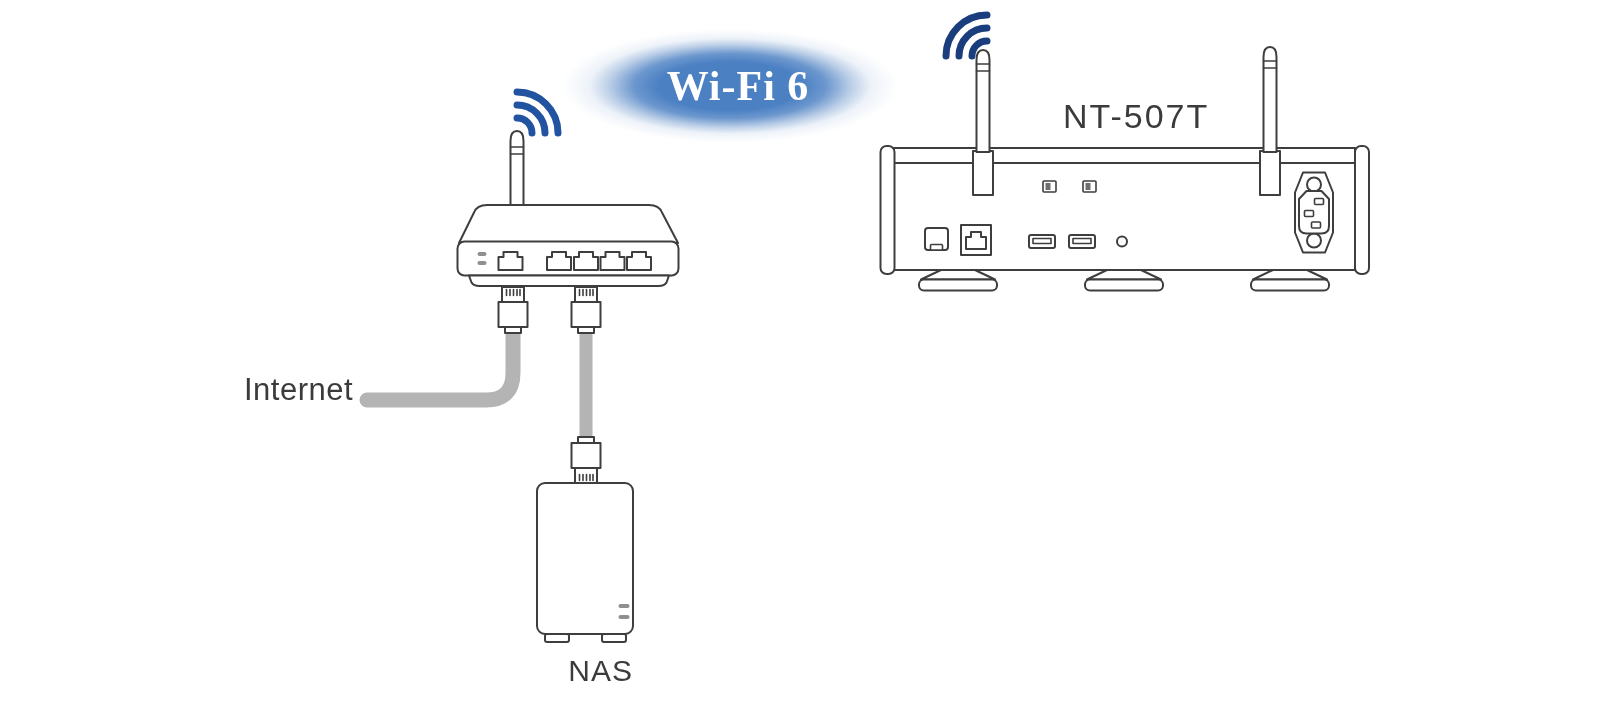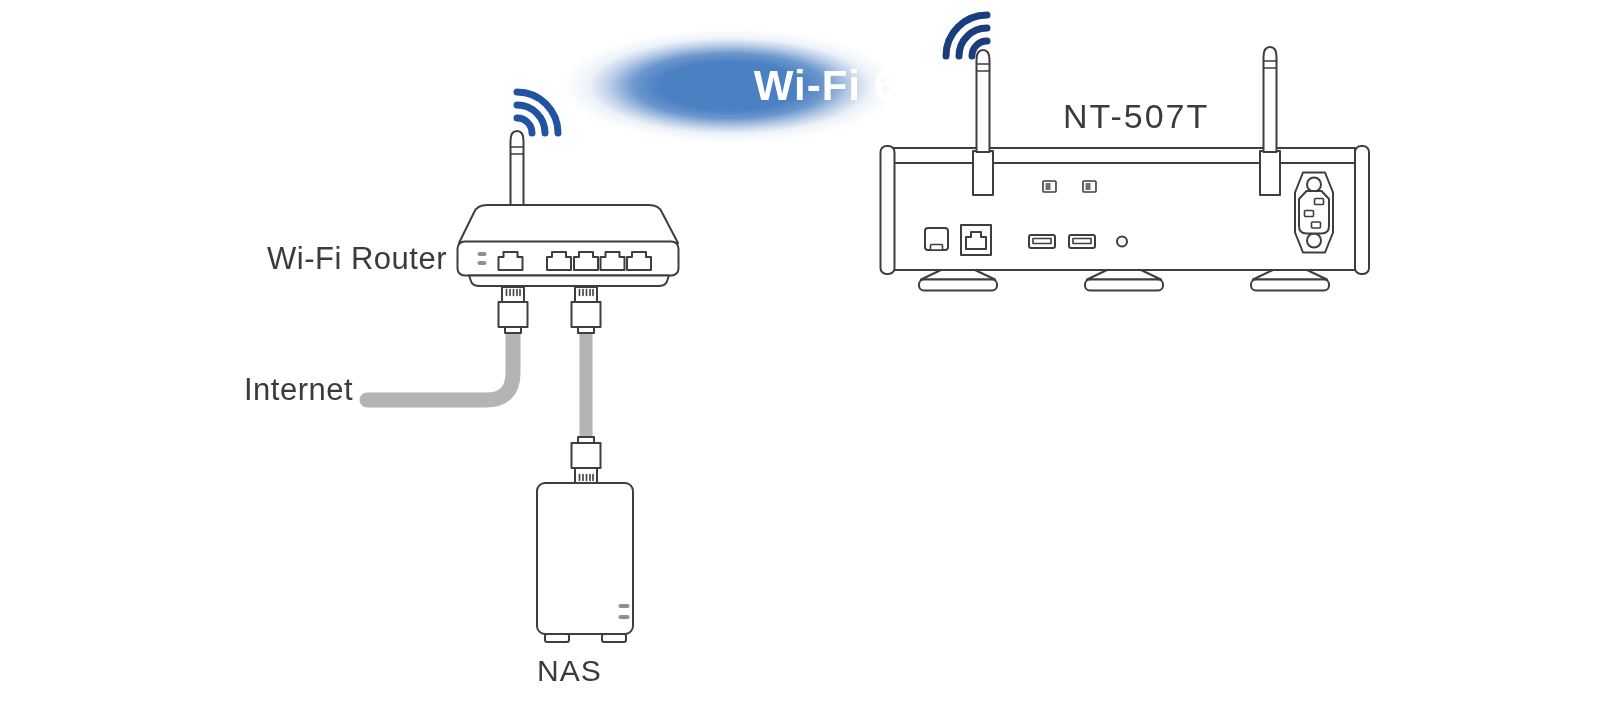--- a/index.html
+++ b/index.html
@@ -15,34 +15,34 @@
   .thin{stroke-width:1.6;}
   .cable{stroke:var(--cable,#B4B4B4);fill:none;stroke-linecap:round;}
   .sigR{stroke:var(--signal-router-blue,#2153A0);stroke-width:7;fill:none;stroke-linecap:round;}
   .sigD{stroke:var(--signal-device-blue,#1A3E7D);stroke-width:7;fill:none;stroke-linecap:round;}
   .led{fill:var(--led-fill,#8F8F8F);stroke:none;}
   .swf{fill:var(--switch-fill,#6F6F6F);stroke:none;}
   
   .label{position:absolute;color:var(--label-text,#3B3B3B);font-weight:300;line-height:1;white-space:nowrap;}
   .router-label{left:267px;top:243px;font-size:31px;letter-spacing:.5px;}
   .internet-label{left:244px;top:374px;font-size:31px;letter-spacing:.5px;}
-  .nas-label{left:537px;top:656px;width:96px;text-align:left;font-size:30px;letter-spacing:1px;}
+  .nas-label{left:537px;top:656px;width:96px;text-align:right;font-size:30px;letter-spacing:1px;}
   .device-label{left:1063px;top:99px;font-size:34px;letter-spacing:2px;}
   
   .wifi6{
     position:absolute;left:562px;top:29px;width:336px;height:114px;
     border-radius:50%;
     background:radial-gradient(closest-side,
       #4B80C3 0%, #4B80C3 42%,
       rgba(75,128,195,.82) 57%,
       rgba(120,158,207,.5) 72%,
       rgba(185,206,231,.25) 84%,
       rgba(255,255,255,0) 100%);
-    display:flex;align-items:center;justify-content:flex-end;
-    padding-left:16px;box-sizing:border-box;
+    display:flex;align-items:center;justify-content:center;
+    padding-left:16px;box-sizing:border-box;font-family:Liberation Serif, serif;
   }
   .wifi6 span{
     color:var(--wifi6-text,#fff);font-size:42px;font-weight:bold;letter-spacing:1px;
   }
 </style>
 </head>
 <body>
 
 <div class="stage">
 
@@ -180,17 +180,16 @@
         <path class="ln" d="M1107,270 L1087,279.5 L1161,279.5 L1141,270 Z"></path>
         <rect class="ln" x="1085" y="279.5" width="78" height="11" rx="5"></rect>
       </g>
       <g>
         <path class="ln" d="M1273,270 L1253,279.5 L1327,279.5 L1307,270 Z"></path>
         <rect class="ln" x="1251" y="279.5" width="78" height="11" rx="5"></rect>
       </g>
     </g>
   </svg>
 
-  <div class="label router-label">Wi-Fi Router</div>
   <div class="label internet-label">Internet</div>
   <div class="label nas-label">NAS</div>
   <div class="label device-label">NT-507T</div>
 </div>
 
 </body></html>

